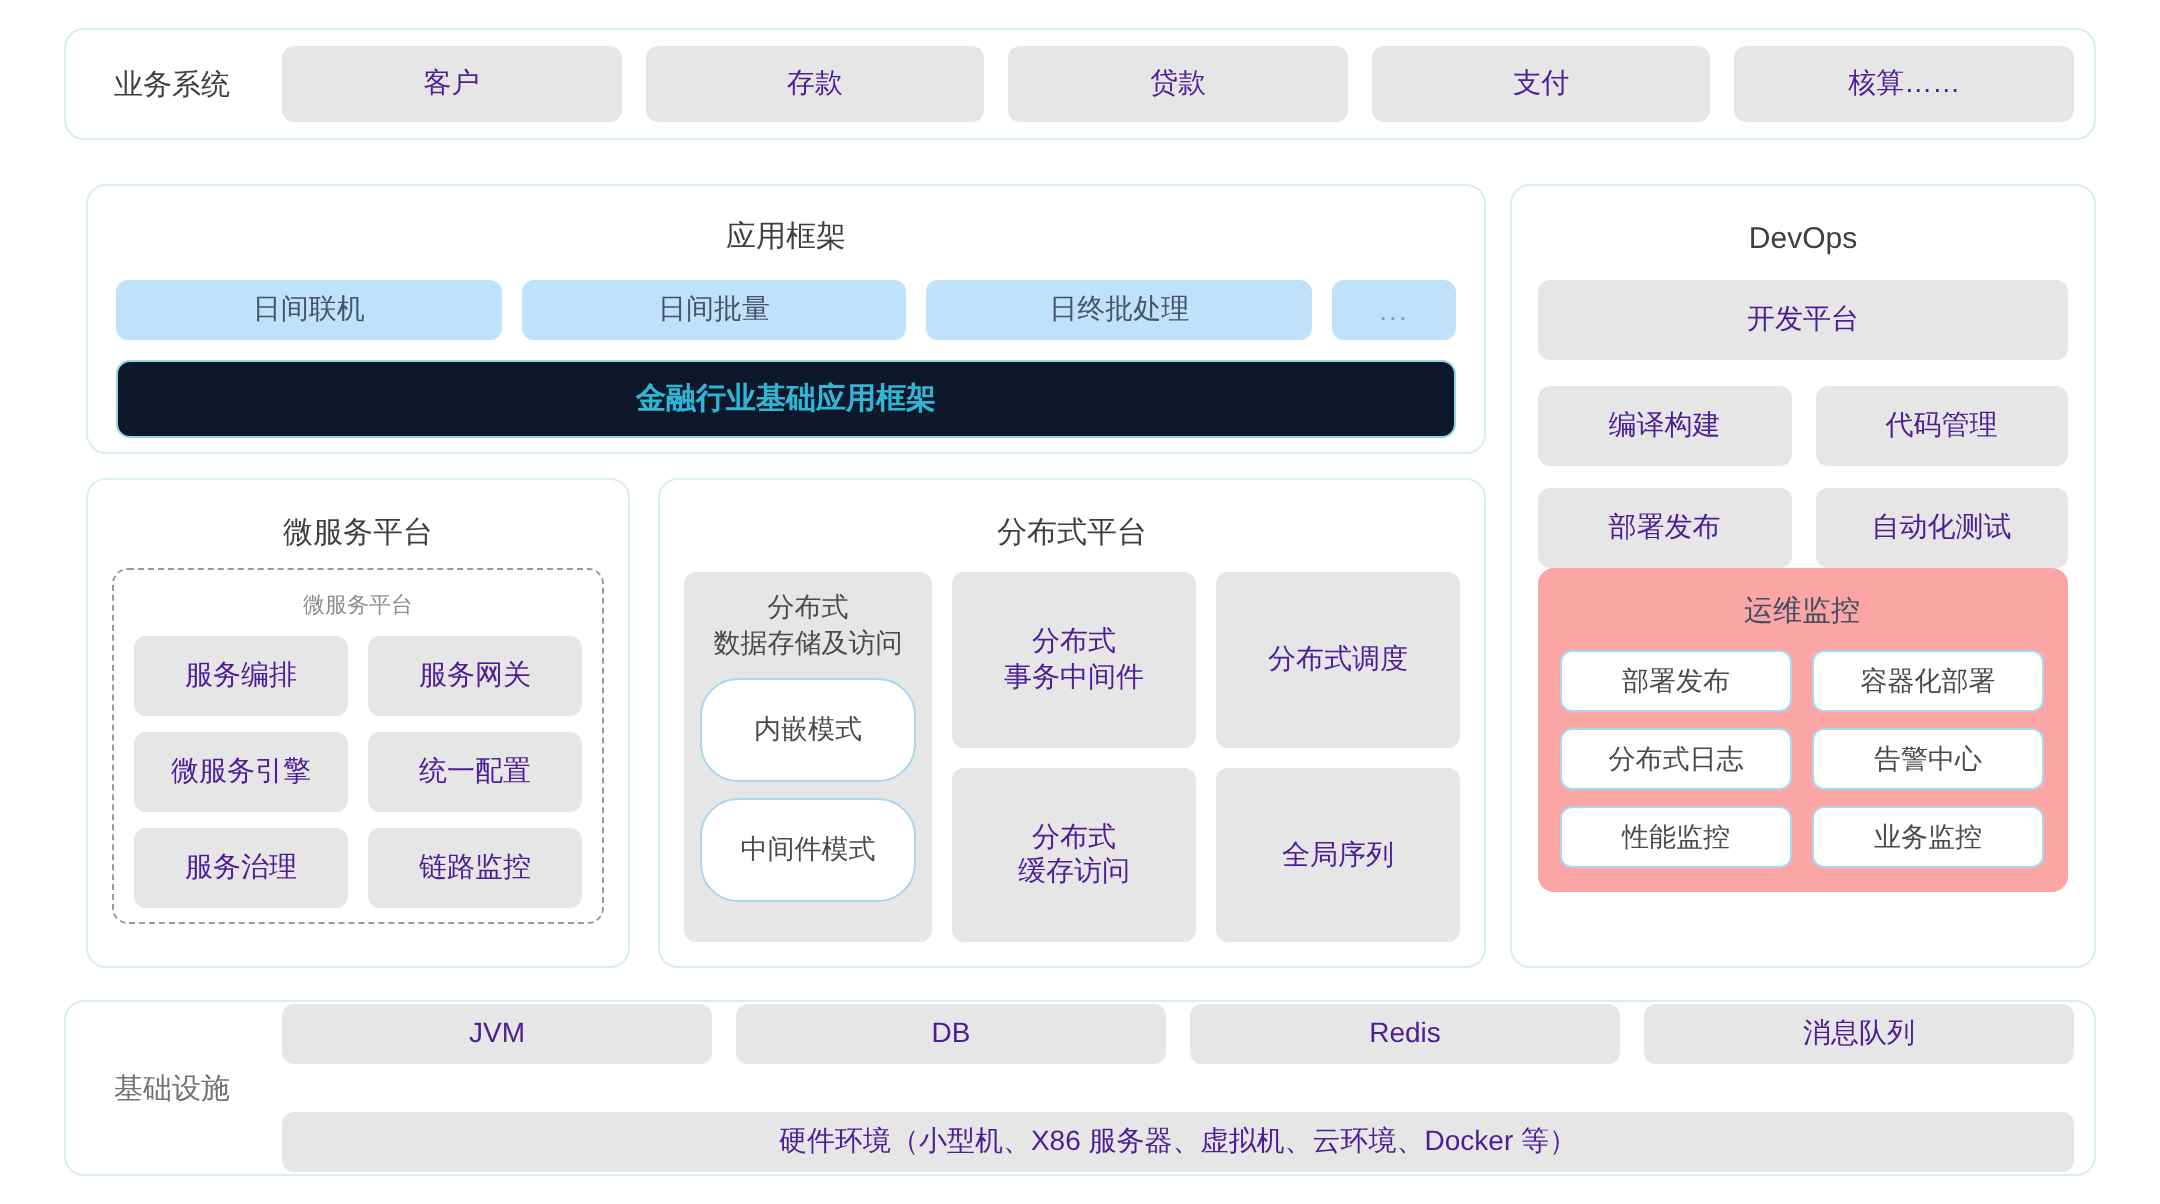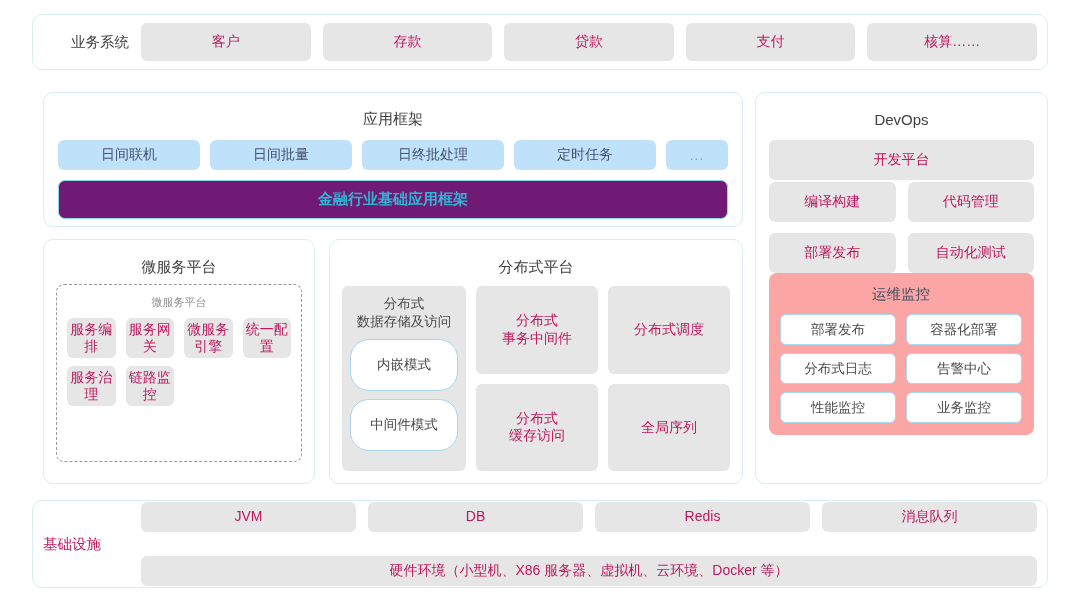--- a/index.html
+++ b/index.html
@@ -26,21 +26,21 @@
     line-height:1;
   }
 
   
   .tile{
     background:#e6e6e6;
     border-radius:6px;
     display:flex;align-items:center;justify-content:center;
     text-align:center;
     font-size:14px;
-    color:#be185d;
+    color:#4c1d95;
     box-sizing:border-box;
     line-height:1.25;
   }
   .tile-blue{
     background:#bfe2fa;
     border-radius:6px;
     display:flex;align-items:center;justify-content:center;
     text-align:center;font-size:14px;color:#45536b;
     box-sizing:border-box;
   }
@@ -52,53 +52,53 @@
     text-align:center;font-size:13.5px;color:#4a4a4a;
     box-sizing:border-box;
   }
 
   
   #row-business{
     position:absolute;left:32px;top:14px;width:1016px;height:56px;
     display:flex;align-items:center;padding:0 10px;gap:12px;
   }
   #row-business .side-label{
-    flex:0 0 86px;text-align:right;font-size:14.5px;color:#3f3f3f;
+    flex:0 0 86px;text-align:center;font-size:14.5px;color:#3f3f3f;
   }
   #row-business .tile{flex:1 1 0;height:38px;}
 
   
   #mid-left{position:absolute;left:43px;top:92px;width:700px;height:488px;}
 
   #panel-appframe{
     position:absolute;left:0;top:0;width:700px;height:135px;padding:12px 14px;
   }
   #panel-appframe .panel-title{margin:6px 0 14px 0;}
   #appframe-pills{display:flex;gap:10px;height:30px;}
   #appframe-pills .tile-blue{flex:1 1 0;}
   #appframe-pills .tile-blue.ellipsis{flex:0 0 62px;color:#8aa0b4;letter-spacing:1px;}
   #appframe-base{
     margin-top:10px;height:37px;
-    background:#701a75;border:1px solid #8fd8e6;border-radius:7px;
+    background:#0f172a;border:1px solid #8fd8e6;border-radius:7px;
     display:flex;align-items:center;justify-content:center;
     font-size:15px;font-weight:bold;color:#2fb6d4;
   }
 
   #panel-micro{
     position:absolute;left:0;top:147px;width:272px;height:245px;padding:10px 12px;
   }
   #panel-micro .panel-title{margin:9px 0 10px 0;}
   #micro-dashed{
     border:1.5px dashed #9a9a9a;border-radius:8px;
     padding:8px 10px 10px 10px;height:178px;box-sizing:border-box;
   }
   #micro-dashed .inner-label{
     text-align:center;font-size:11px;color:#8d8d8d;margin:2px 0 8px 0;
   }
-  #micro-grid{display:grid;grid-template-columns:1fr 1fr 1fr 1fr;gap:8px 10px;}
+  #micro-grid{display:grid;grid-template-columns:1fr 1fr;gap:8px 10px;}
   #micro-grid .tile{height:40px;}
 
   #panel-dist{
     position:absolute;left:286px;top:147px;width:414px;height:245px;padding:10px 12px;
   }
   #panel-dist .panel-title{margin:9px 0 12px 0;}
   #dist-body{display:flex;gap:10px;height:185px;}
   #dist-col-storage{
     flex:0 0 124px;background:#e6e6e6;border-radius:6px;
     display:flex;flex-direction:column;align-items:center;
@@ -111,39 +111,39 @@
   #dist-col-storage .tile-white{width:100%;height:52px;margin-bottom:8px;border-radius:19px;}
   #dist-col-storage .tile-white:last-child{margin-bottom:0;}
   #dist-rest{flex:1 1 auto;display:grid;grid-template-columns:1fr 1fr;gap:10px;}
   #dist-rest .tile{white-space:pre-line;}
 
   
   #panel-devops{
     position:absolute;left:755px;top:92px;width:293px;height:392px;padding:10px 13px;
   }
   #panel-devops .panel-title{margin:9px 0 13px 0;}
-  #devops-platform{height:40px;margin-bottom:2px;}
+  #devops-platform{height:40px;margin-bottom:13px;}
   #devops-grid{display:grid;grid-template-columns:1fr 1fr;gap:11px 12px;}
   #devops-grid .tile{height:40px;}
   #panel-ops{
     background:#fca5a5;border-radius:8px;padding:9px 12px 12px 11px;
   }
   #panel-ops .ops-title{
     text-align:center;font-size:14.5px;color:#3f4f63;margin:3px 0 10px 0;
   }
   #ops-grid{display:grid;grid-template-columns:1fr 1fr;gap:8px 10px;}
   #ops-grid .tile-white{height:31px;}
 
   
   #row-infra{
     position:absolute;left:32px;top:500px;width:1016px;height:88px;
     display:flex;align-items:center;padding:0 10px;gap:12px;
   }
   #row-infra .side-label{
-    flex:0 0 86px;text-align:left;font-size:14.5px;color:#be185d;
+    flex:0 0 86px;text-align:center;font-size:14.5px;color:#737373;
   }
   #infra-right{flex:1 1 auto;display:flex;flex-direction:column;gap:24px;justify-content:space-between;}
   #infra-top{display:flex;gap:12px;height:30px;}
   #infra-top .tile{flex:1 1 0;}
   #infra-hw{height:30px;}
 </style>
 </head>
 <body>
 
 <div class="page">
@@ -158,21 +158,20 @@
   </div>
 
   <div id="mid-left">
 
     <div class="panel" id="panel-appframe">
       <div class="panel-title">应用框架</div>
       <div id="appframe-pills">
         <div class="tile-blue">日间联机</div>
         <div class="tile-blue">日间批量</div>
         <div class="tile-blue">日终批处理</div>
-        <div class="tile-blue">定时任务</div>
         <div class="tile-blue ellipsis">...</div>
       </div>
       <div id="appframe-base">金融行业基础应用框架</div>
     </div>
 
     <div class="panel" id="panel-micro">
       <div class="panel-title">微服务平台</div>
       <div id="micro-dashed">
         <div class="inner-label">微服务平台</div>
         <div id="micro-grid">

